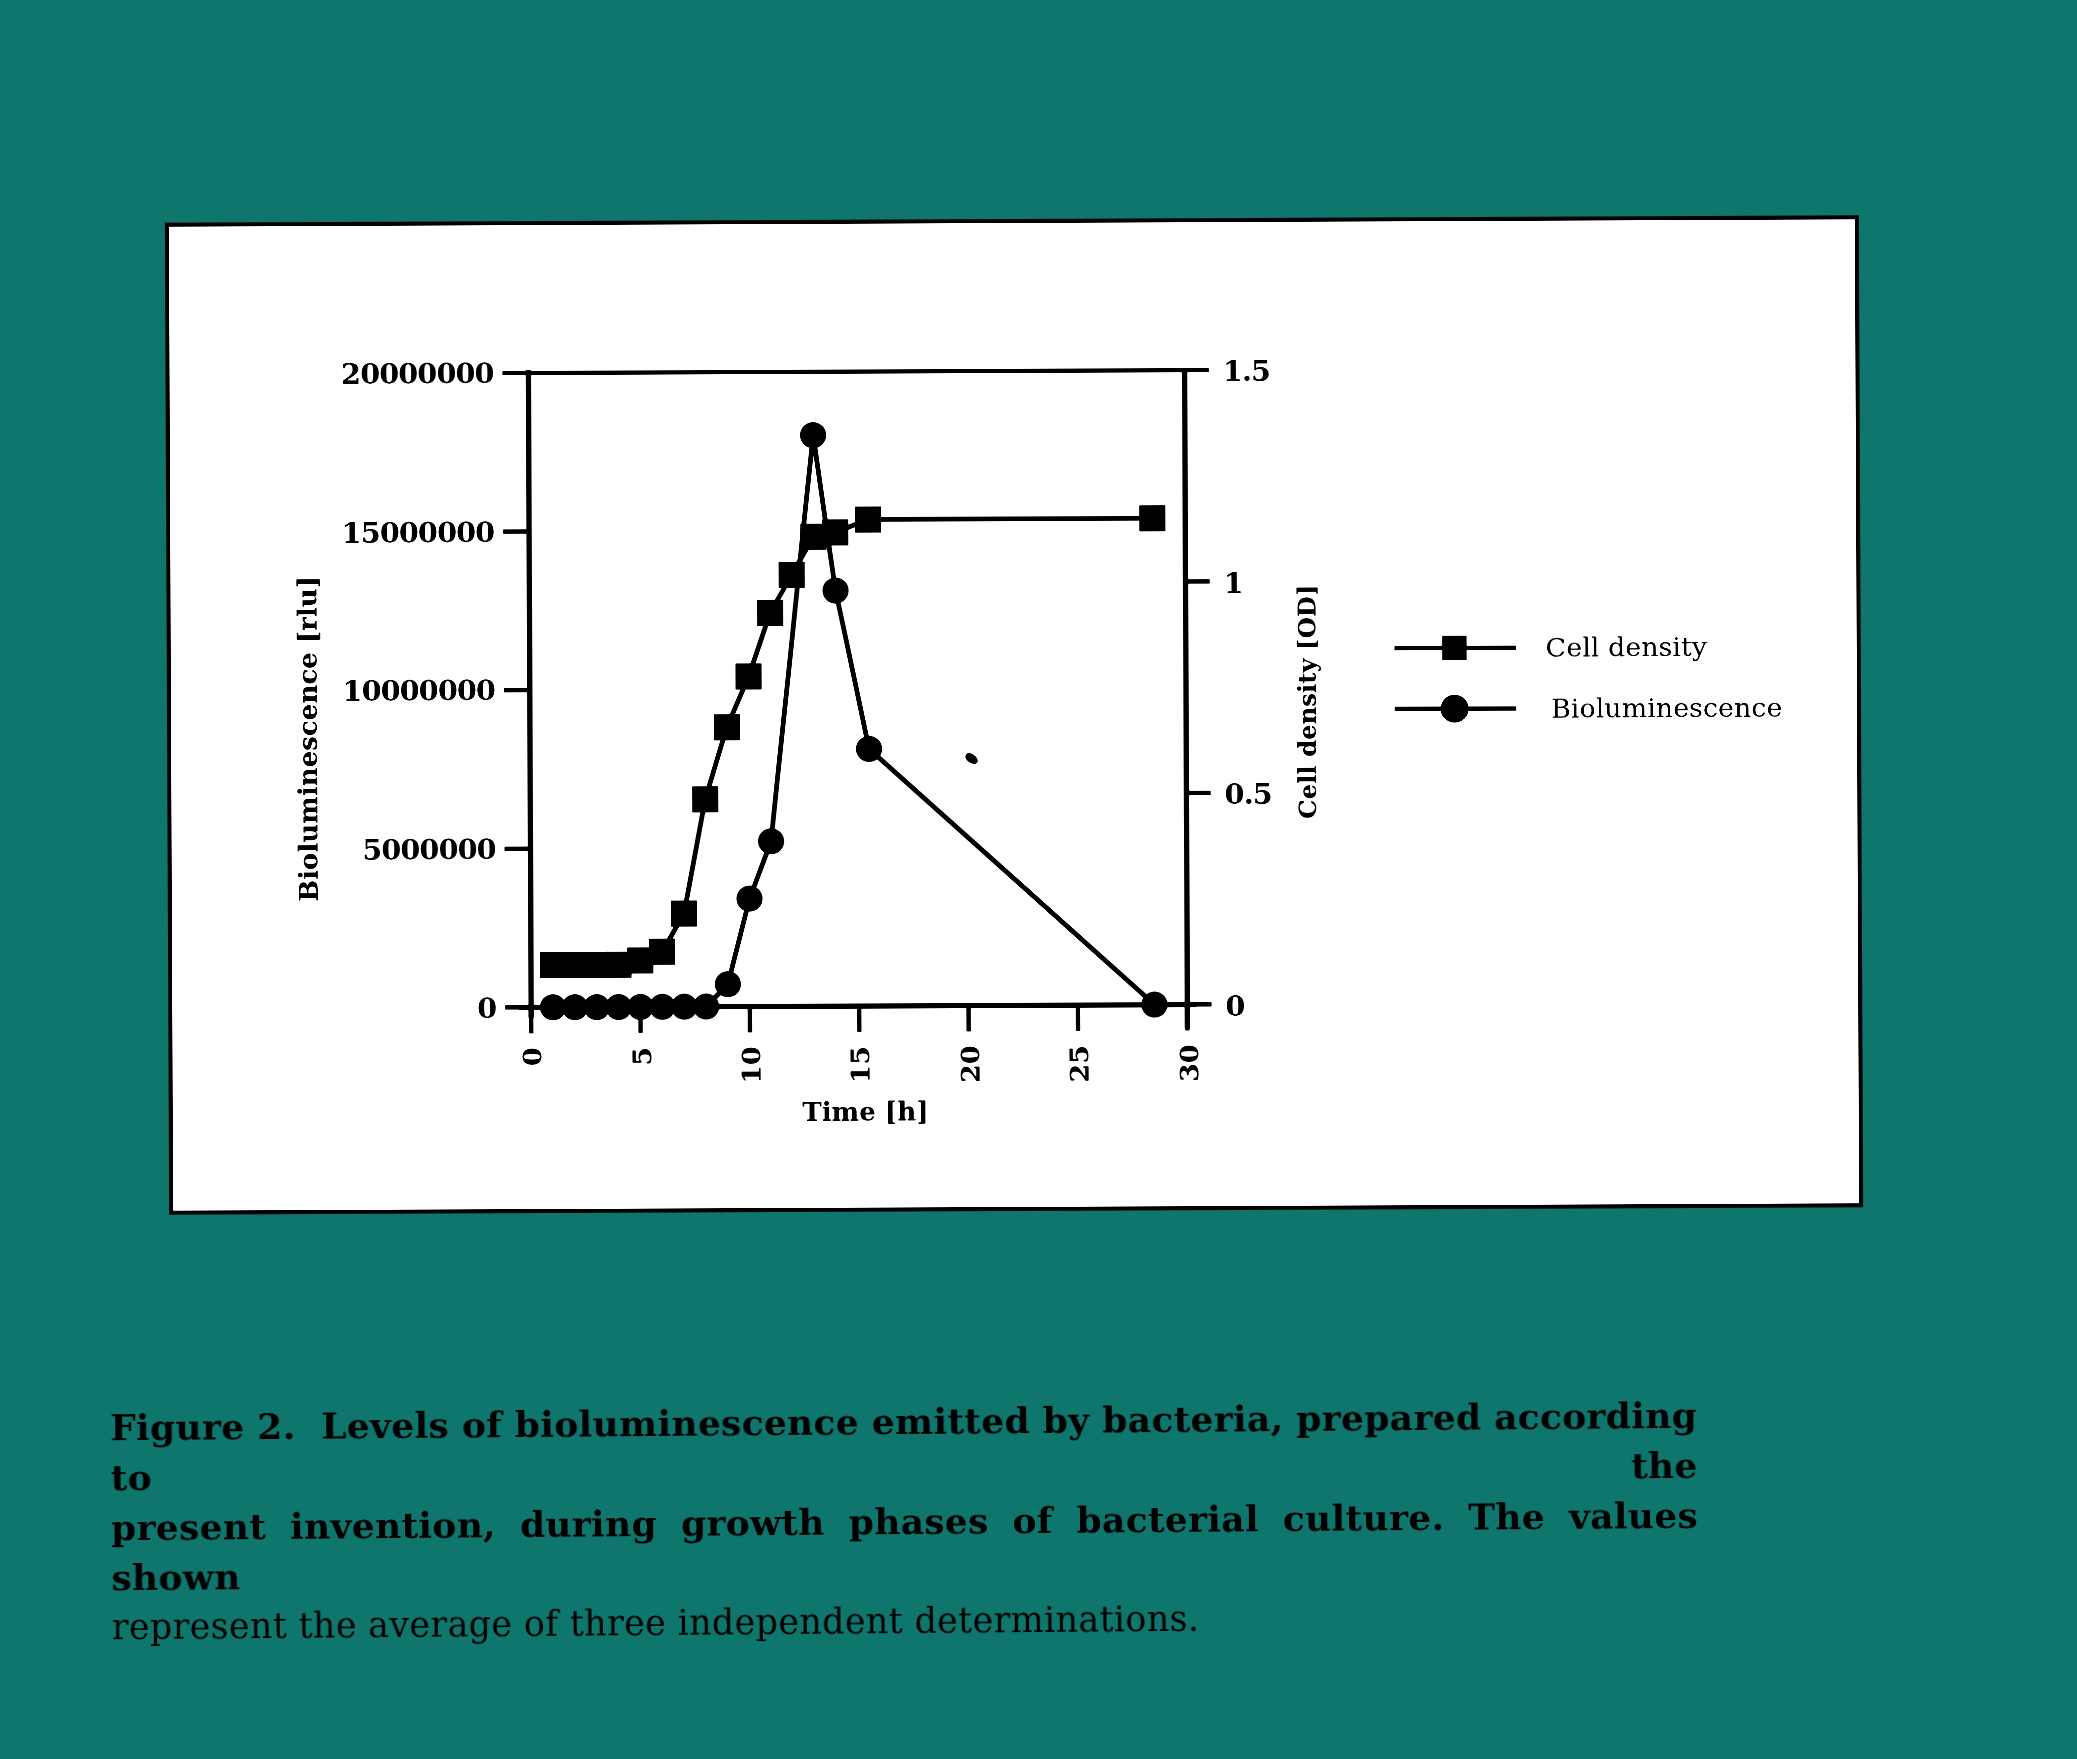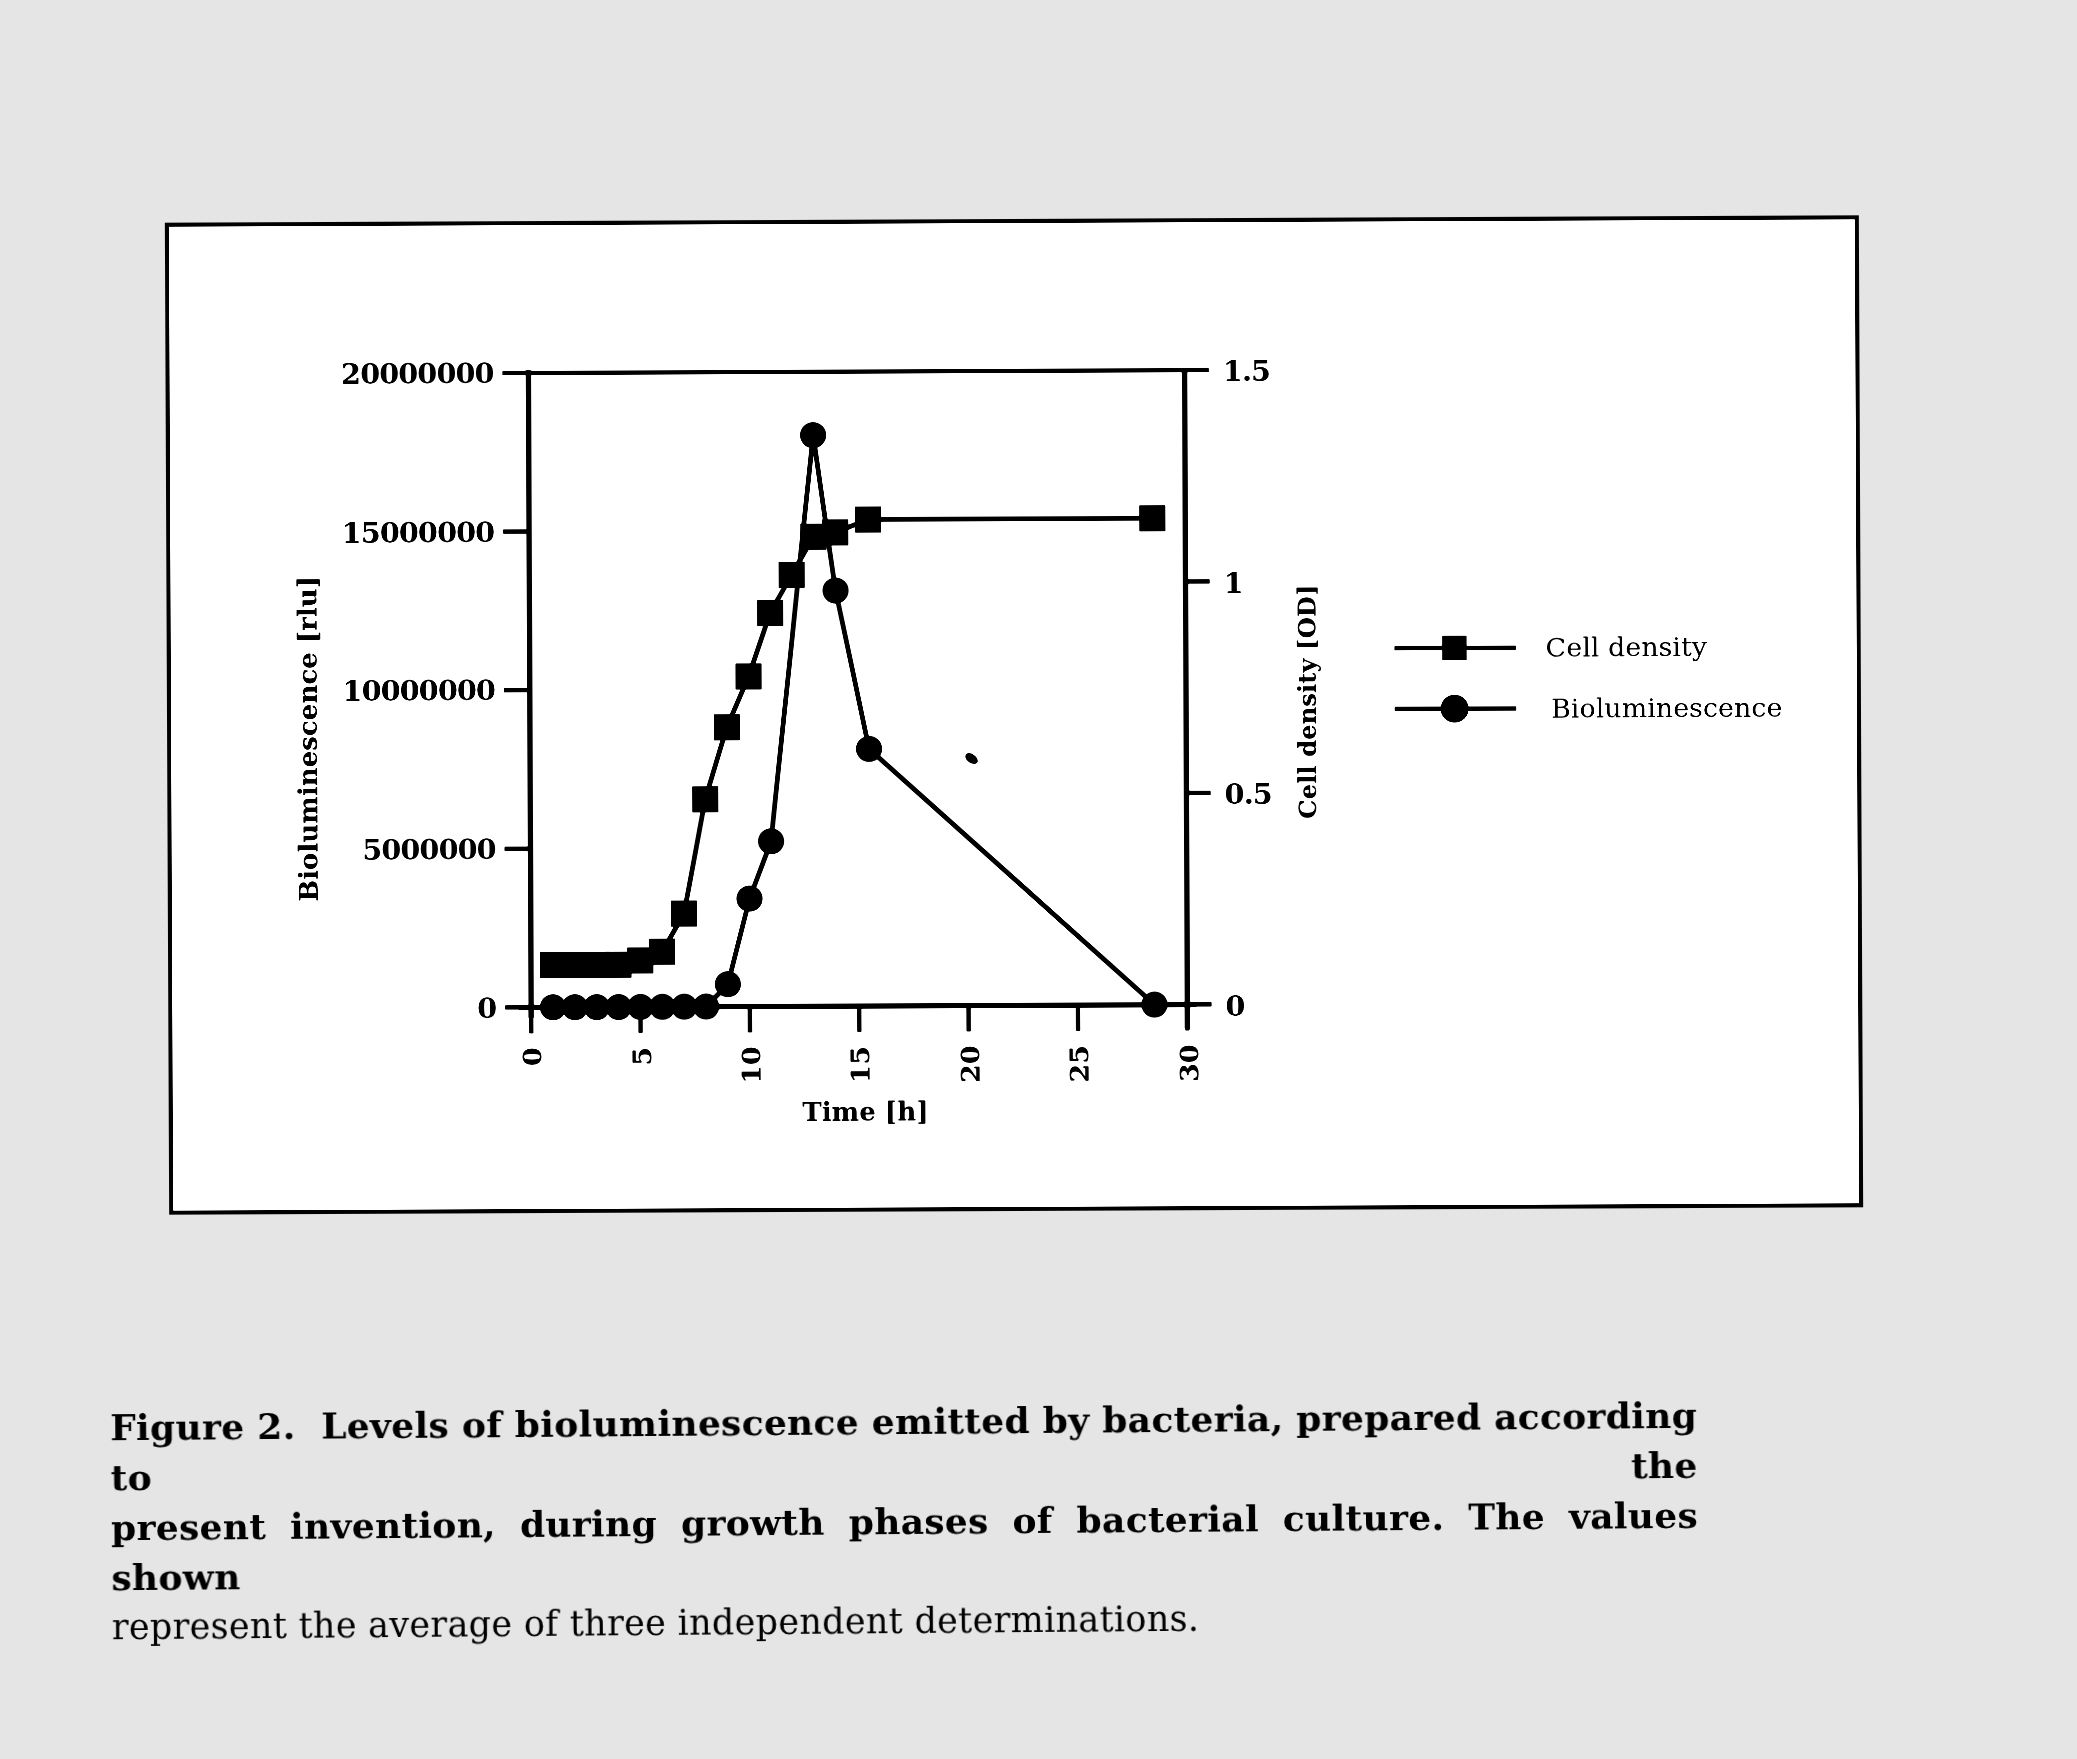--- a/index.html
+++ b/index.html
@@ -1,20 +1,20 @@
 <!DOCTYPE html>
 <html style="font-size:14px"><head>
 <meta charset="utf-8">
 <style>
   html,body{margin:0;padding:0;background:#ffffff;}
   body{
     width:2077px;height:1760px;position:relative;overflow:hidden;
     font-family:"DejaVu Serif","Liberation Serif",serif;color:#000;
   }
-  .page{position:absolute;inset:0;background:#e5e5e5;}
+  .page{position:absolute;inset:0;background:#0f766e;}
   .figure-box{
     position:absolute;left:167px;top:219px;width:1686px;height:984px;
     border:4.3px solid #000;
     transform:rotate(-0.25deg);
     filter:blur(0.5px) contrast(2.1);
     background:#fff;
   }
   #chart{position:absolute;left:0;top:0;}
   #chart text{fill:#000;font-family:"DejaVu Serif","Liberation Serif",serif;}
   #chart .tick-label{font-size:33px;font-weight:bold;letter-spacing:-1px;}

